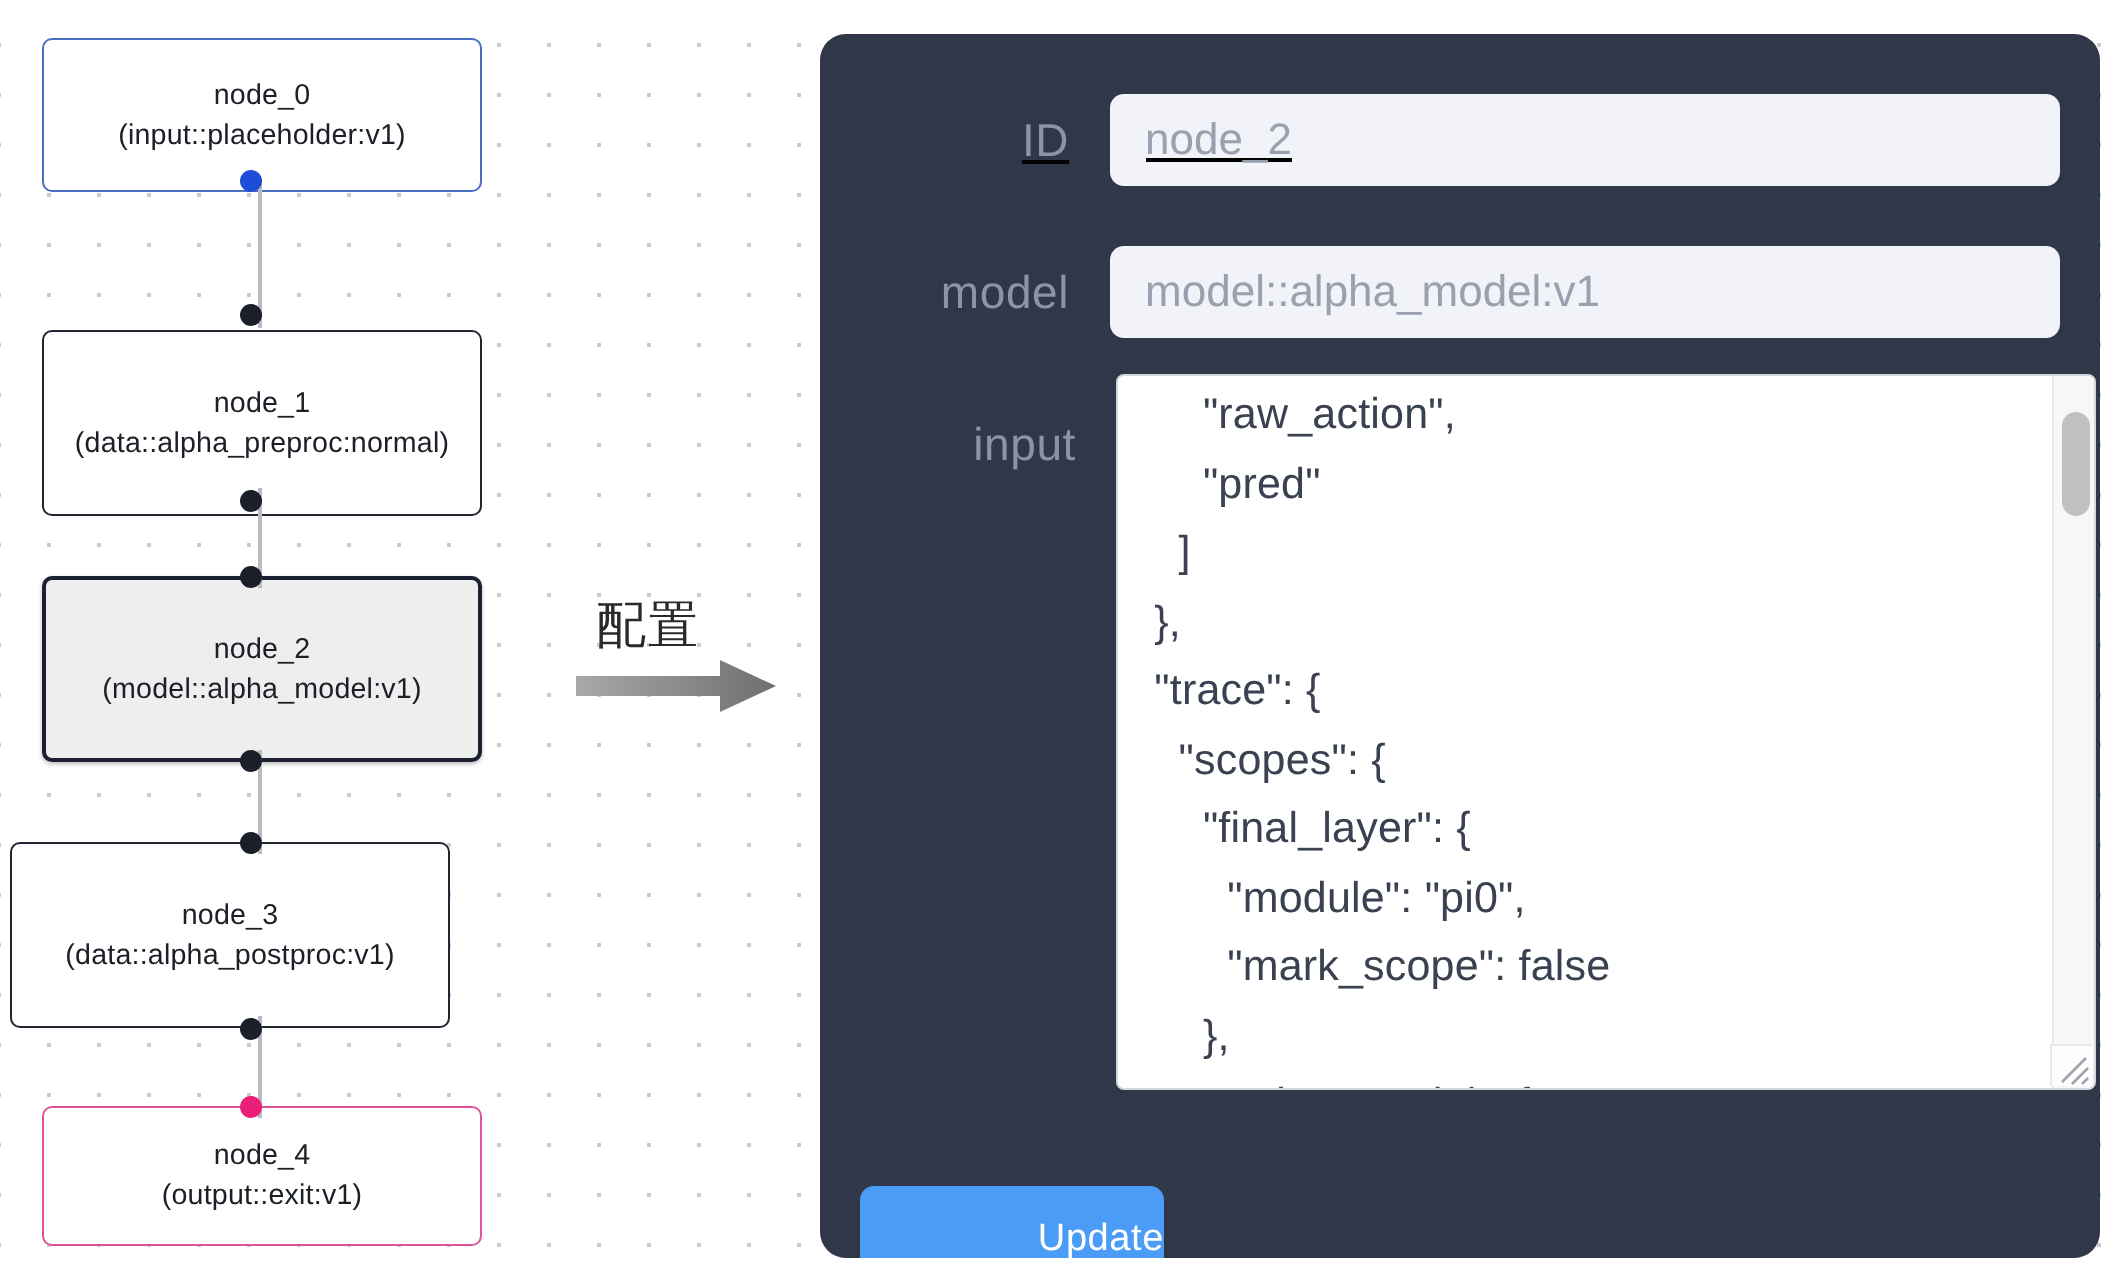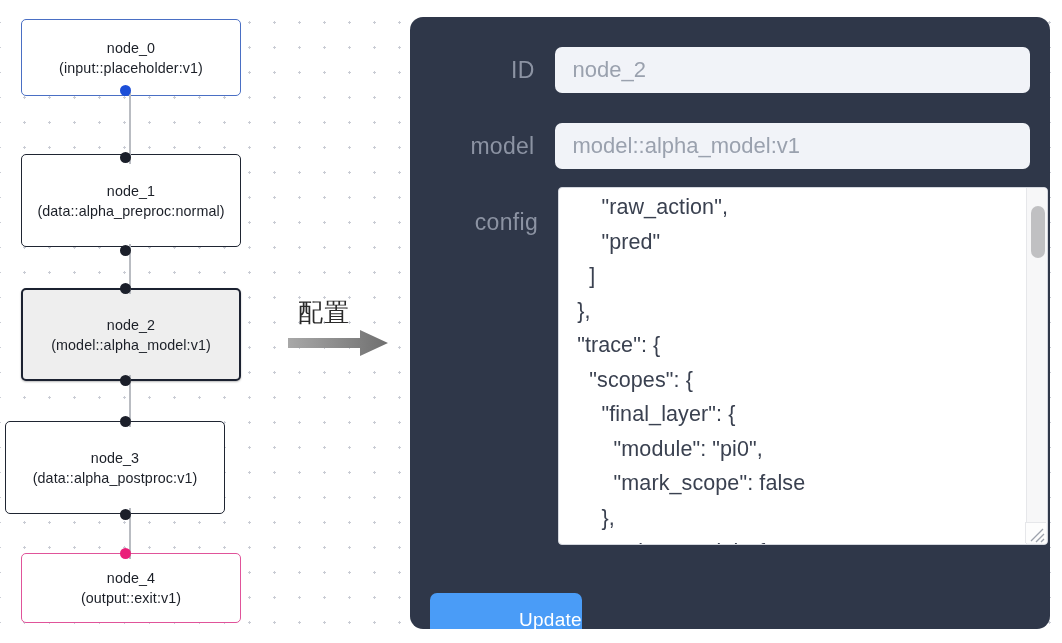--- a/index.html
+++ b/index.html
@@ -51,21 +51,21 @@
   .node.first { border-color: #4a6fc4; border-width: 1.5px; }
   .node.selected {
     background: #eeeeee;
     border-color: #1b2130;
     border-width: 2.2px;
     box-shadow: 0 1px 2px rgba(0,0,0,.28);
   }
   .node.last { border-color: #e0539a; border-width: 1.6px; }
 
   #node0 { left: 21px;  top: 19px;  width: 220px; height: 77px; }
-  #node1 { left: 21px;  top: 154px; width: 220px; height: 93px; align-items: center; }
+  #node1 { left: 21px;  top: 165px; width: 220px; height: 93px; align-items: center; }
   #node2 { left: 21px;  top: 288px; width: 220px; height: 93px; }
   #node3 { left: 5px;  top: 421px; width: 220px; height: 93px; }
   #node4 { left: 21px;  top: 553px; width: 220px; height: 70px; }
 
   
   .handle {
     position: absolute;
     width: 11px; height: 11px;
     border-radius: 50%;
     background: #1b1f2a;
@@ -136,21 +136,21 @@
     background: #f1f3f8;
     border: none;
     border-radius: 7px;
     color: #9aa1ae;
     font-size: 22px;
     font-family: "Liberation Sans", sans-serif;
     padding: 0 18px;
     outline: none;
   }
 
-  #row-id { left: 20px; top: 14px; width: 600px; height: 78px; }
+  #row-id { left: 20px; top: 14px; width: 600px; height: 78px; text-decoration: underline; }
   #row-id .field-label { width: 108px; margin-right: 20px; }
   #row-id .field-input { width: 490px; height: 46px; }
 
   #row-type { left: 20px; top: 90px; width: 600px; height: 78px; }
   #row-type .field-label { width: 108px; margin-right: 20px; }
   #row-type .field-input { width: 490px; height: 46px; }
 
   #row-config {
     left: 20px; top: 170px;
     align-items: flex-start;
@@ -297,21 +297,21 @@
       <div class="field-label">ID</div>
       <input class="field-input" type="text" value="node_2" style="">
     </div>
 
     <div class="field-row" id="row-type">
       <div class="field-label">model</div>
       <input class="field-input" type="text" value="model::alpha_model:v1" style="">
     </div>
 
     <div class="field-row" id="row-config">
-      <div class="field-label">config</div>
+      <div class="field-label">input</div>
       <div id="config-box">
         <textarea id="config-text" spellcheck="false" style="">      "raw_action",
       "pred"
     ]
   },
   "trace": {
     "scopes": {
       "final_layer": {
         "module": "pi0",
         "mark_scope": false

